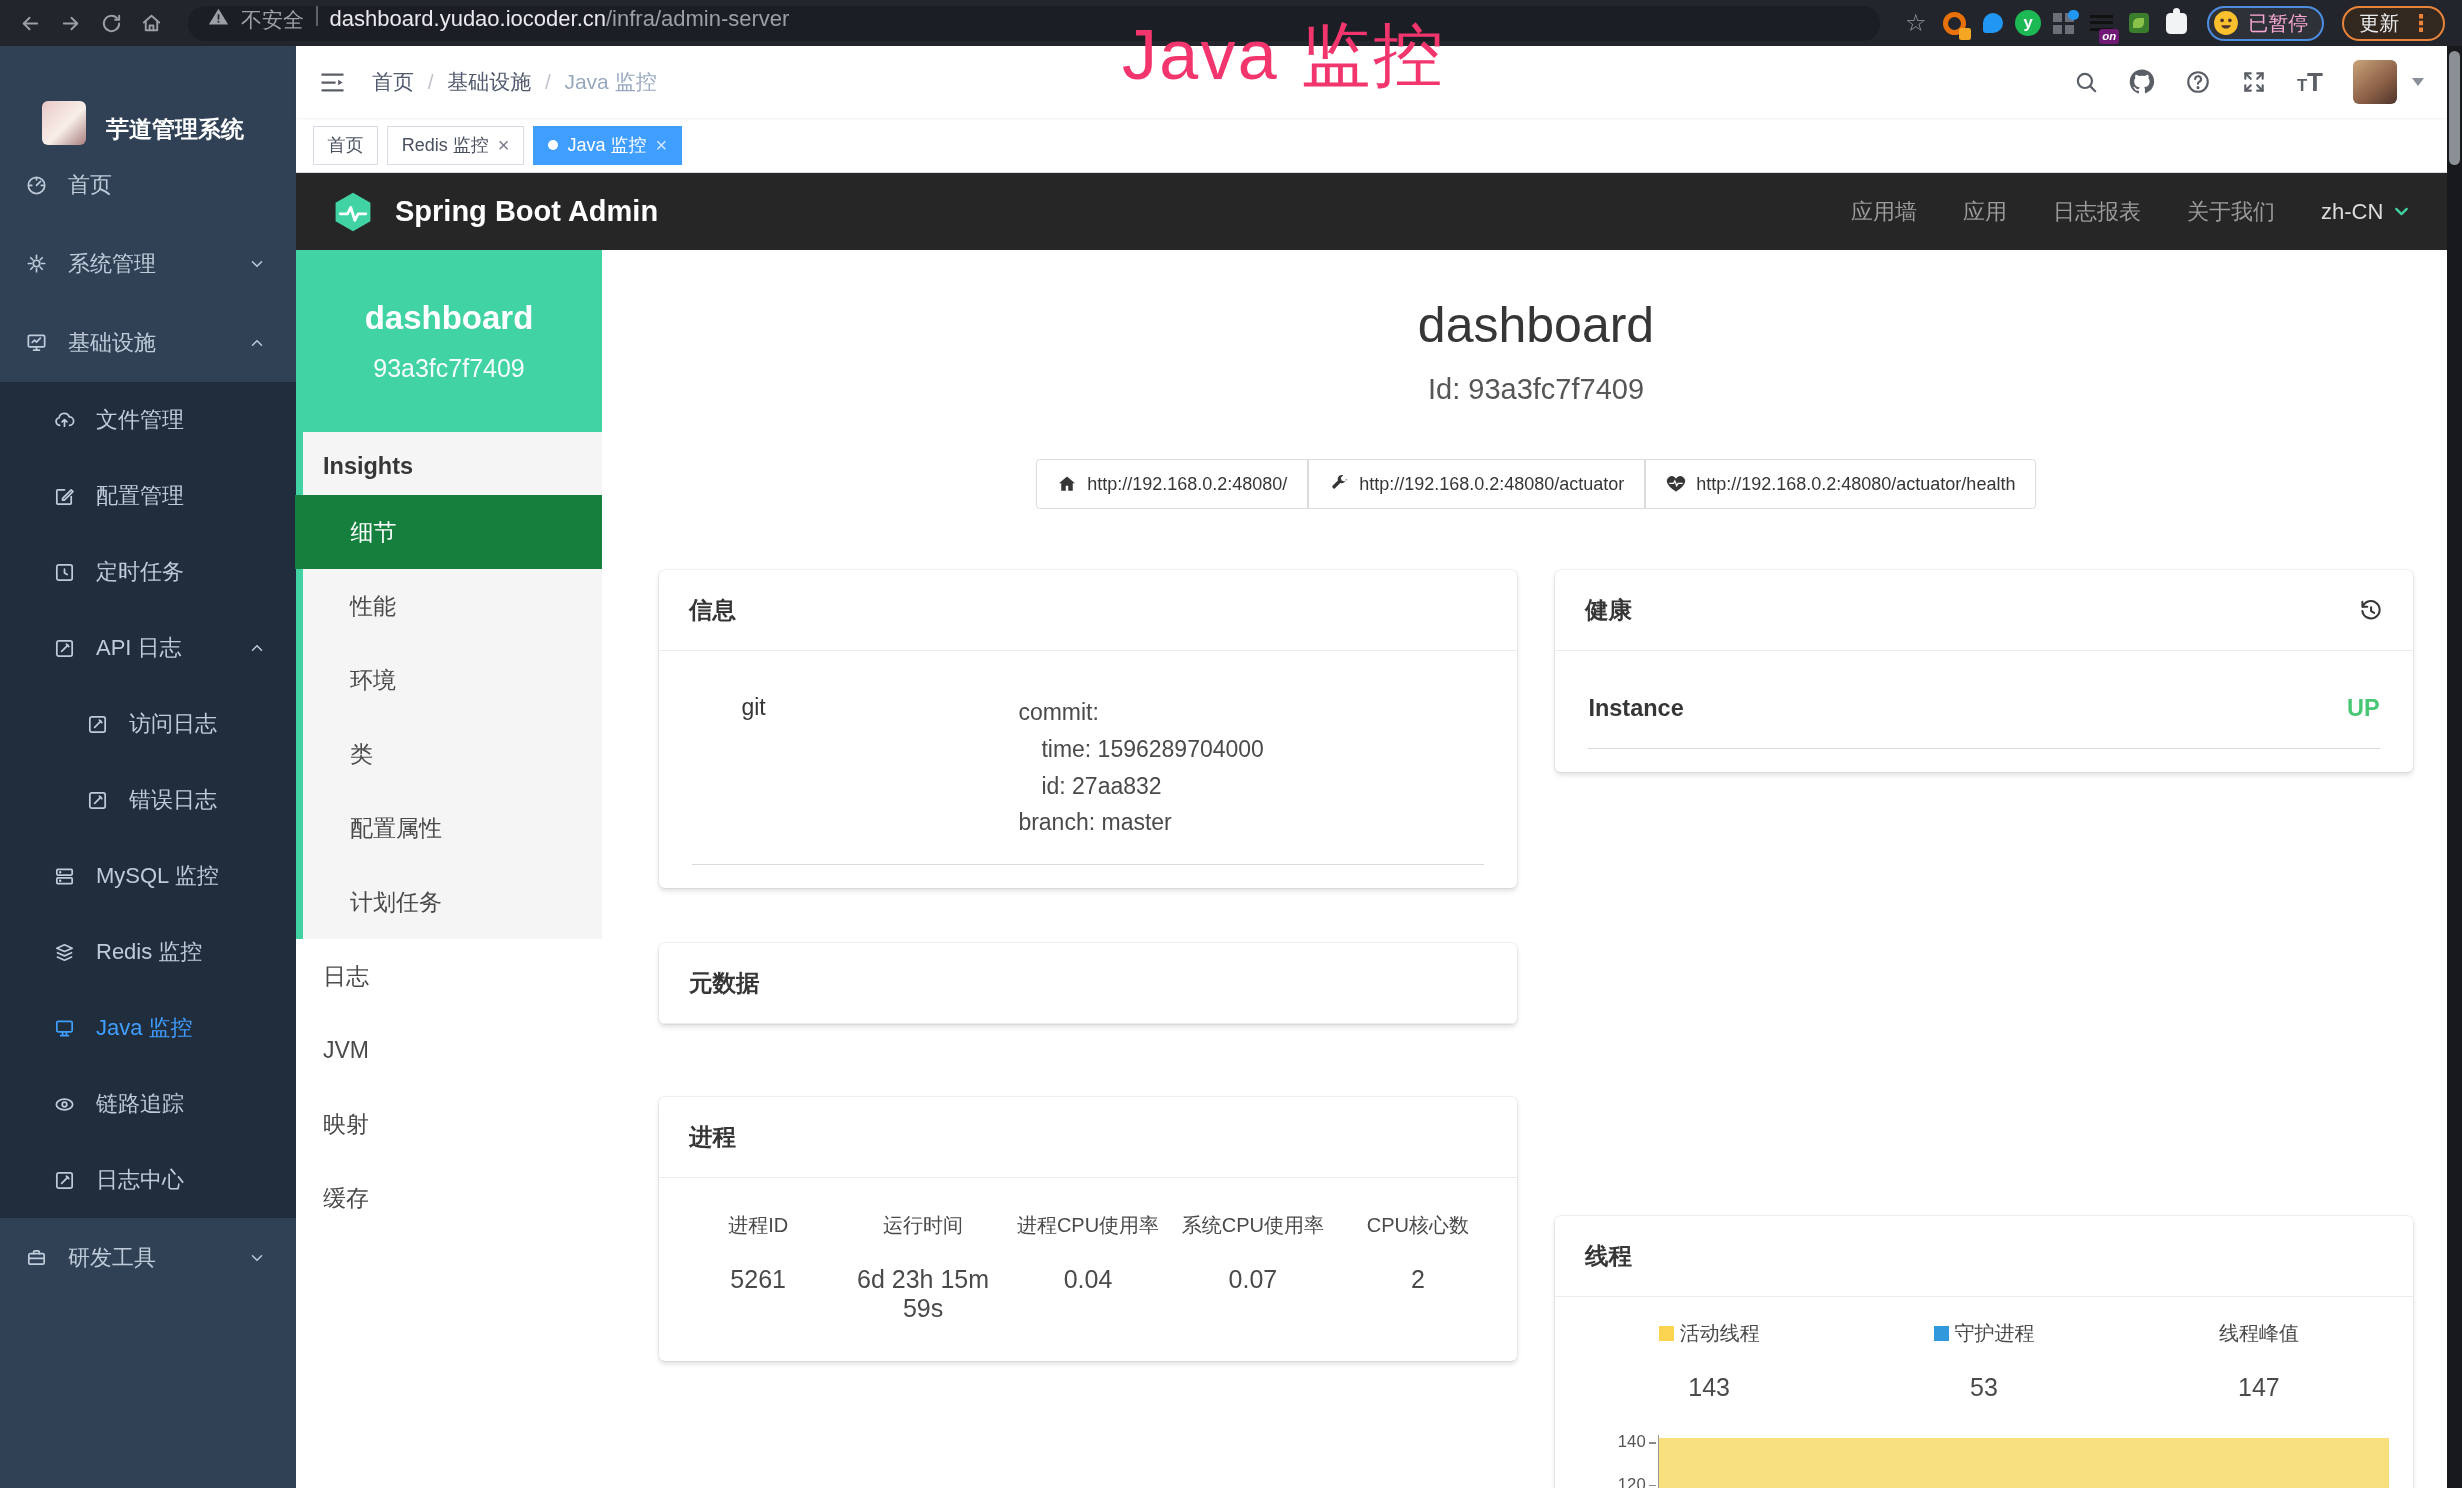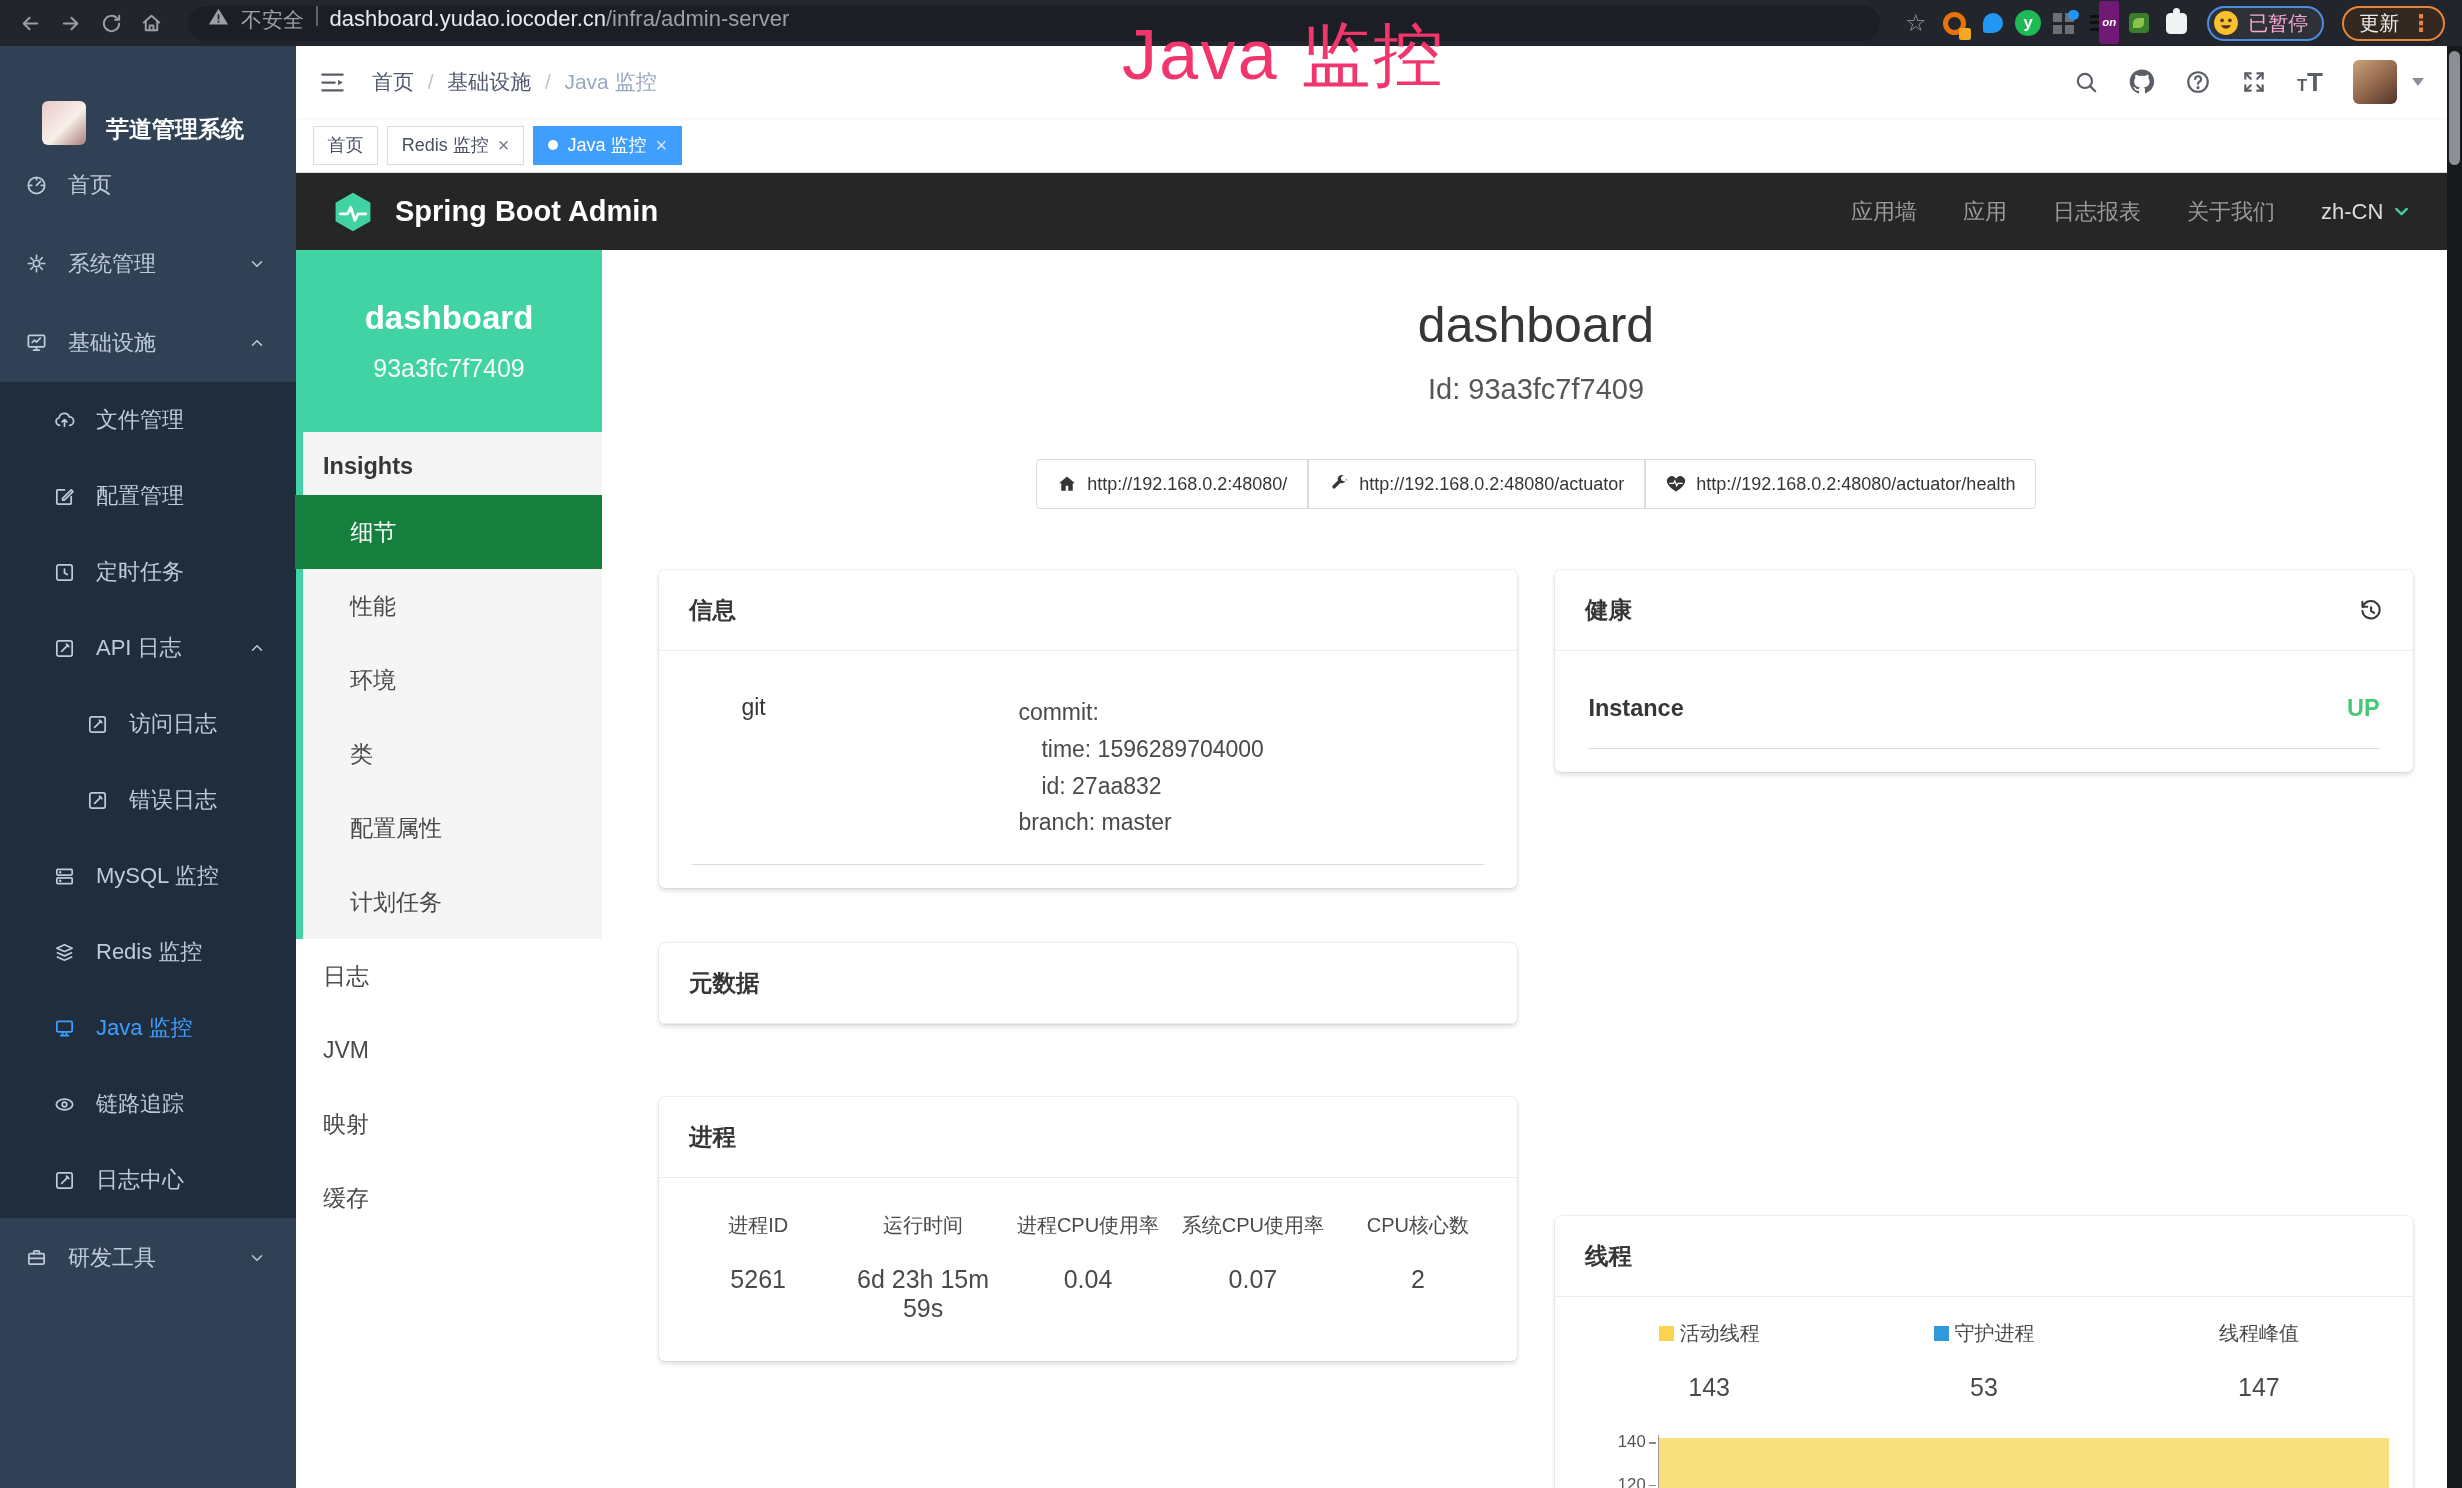--- a/index.html
+++ b/index.html
@@ -22,21 +22,21 @@
   .ext-orange i{position:absolute;right:-1.5px;bottom:-1.5px;width:12px;height:12px;background:#f5a623;border-radius:2.3px}
   .ext-pin{width:20px;height:20px;background:#2196f3;border-radius:50% 50% 50% 3px}
   .ext-greeny{width:26px;height:26px;background:#1db954;border-radius:50%;color:#fff;font-size:16.7px;font-weight:bold;display:flex;align-items:center;justify-content:center}
   .ext-grid{width:21px;height:21px;background:
      linear-gradient(#6b7078,#6b7078) 0 0/9px 9px no-repeat,
      linear-gradient(#6b7078,#6b7078) 12px 0/9px 9px no-repeat,
      linear-gradient(#6b7078,#6b7078) 0 12px/9px 9px no-repeat,
      linear-gradient(#6b7078,#6b7078) 12px 12px/9px 9px no-repeat}
   .ext-onlines{width:23px;height:16.7px;border-top:3.8px solid #111;border-bottom:3.8px solid #111;position:relative}
   .ext-onlines::before{content:"";position:absolute;left:0;top:3px;right:0;height:3.8px;background:#111}
-  .ext-on{position:absolute;right:-3px;bottom:-6px;background:#701a75;color:#fff;font-size:11.4px;font-weight:bold;border-radius:3px;padding:15px 3px;line-height:1.1}
+  .ext-on{position:absolute;right:-3px;bottom:-6px;background:#701a75;color:#fff;font-size:11.4px;font-weight:bold;border-radius:3px;padding:1px 3px;line-height:1.1}
   .ext-leaf{width:20px;height:20px;background:#3a7d2c;border-radius:3.8px;position:relative}
   .ext-leaf::after{content:"";position:absolute;left:4.6px;top:4.6px;width:10.6px;height:10.6px;background:#8bc34a;border-radius:50% 0}
   .ext-puzzle{width:21px;height:21px;background:#f1f3f4;border-radius:4.6px;position:relative}
   .ext-puzzle::after{content:"";position:absolute;top:-4.6px;left:6.8px;width:7.6px;height:7.6px;background:#f1f3f4;border-radius:50%}
   .paused-pill{height:35px;border:2.3px solid #4d8de0;background:#2e3138;border-radius:17.4px;display:flex;align-items:center;gap:9px;padding:0 13.7px 0 4.6px;flex:none;margin-left:7.6px}
   .paused-pill .face{width:26px;height:26px;flex:none}
   .paused-pill span{font-size:20px;color:#f9a8d4;white-space:nowrap}
   .update-pill{height:35px;border:2.3px solid #e8833a;border-radius:17.4px;display:flex;align-items:center;gap:10.6px;padding:0 10.6px 0 15px;flex:none;margin:0 3px 0 10.6px;background:#32281f}
   .update-pill span{font-size:20px;color:#e8eaed;white-space:nowrap}
   .update-pill .dots{color:#e8833a;font-size:23px;font-weight:bold}

